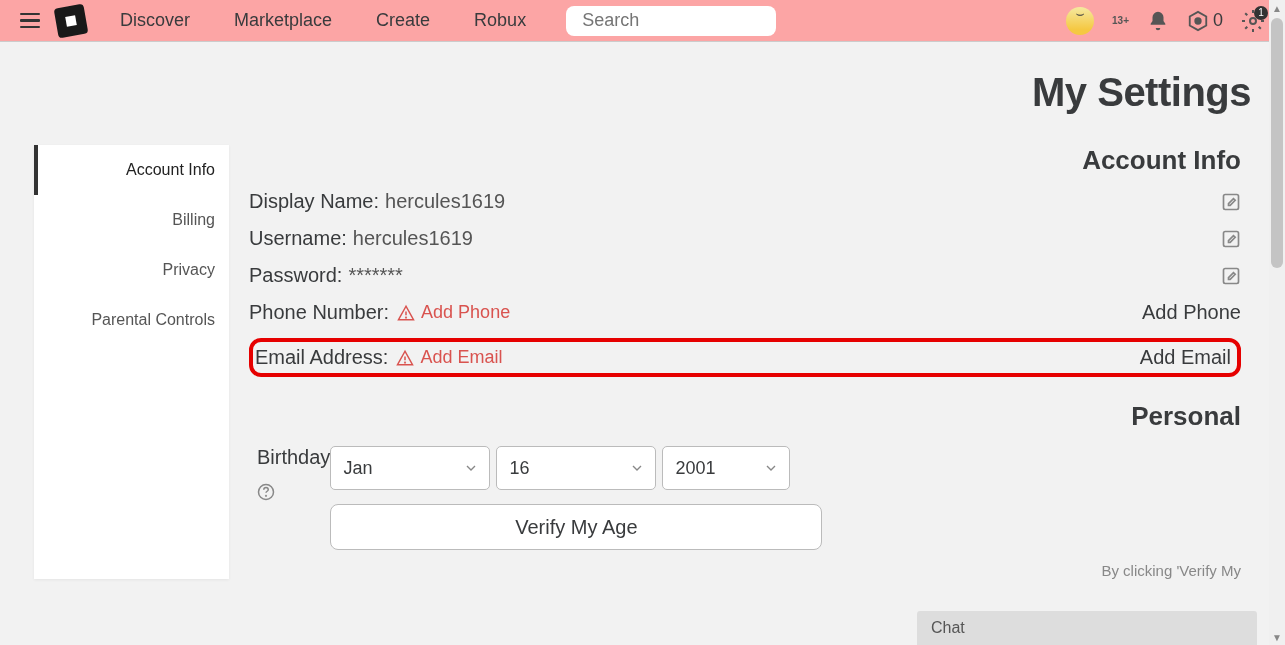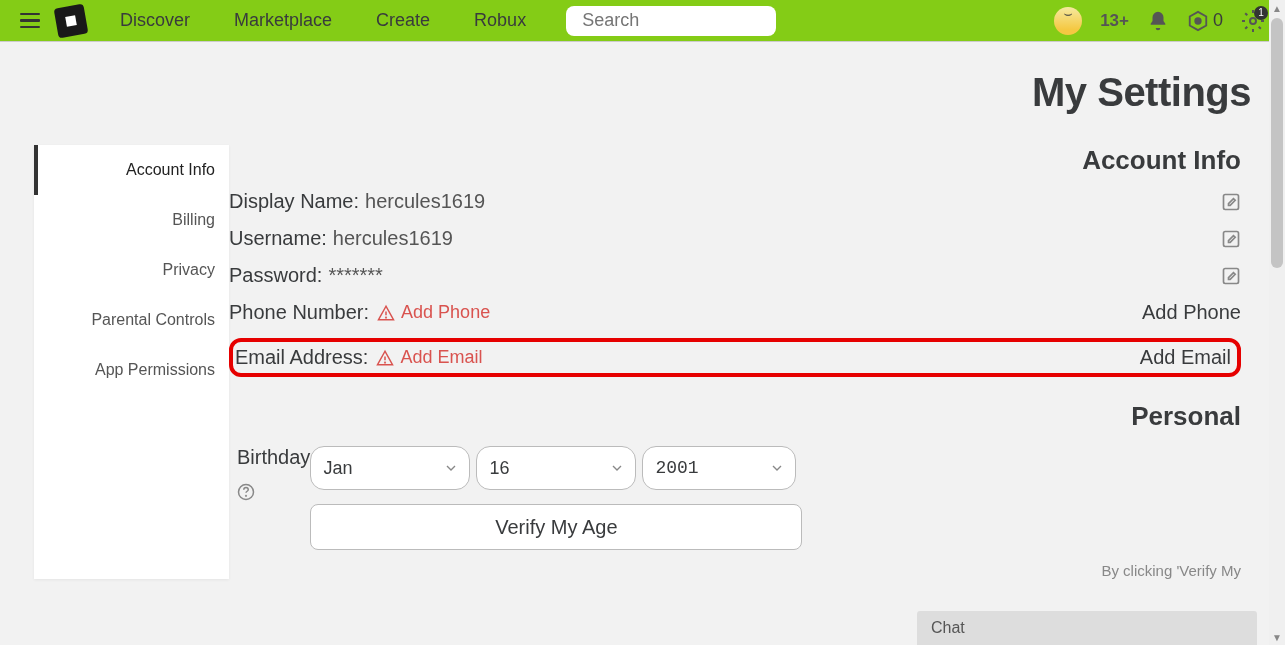--- a/index.html
+++ b/index.html
@@ -1,40 +1,40 @@
 <!DOCTYPE html>
 <html><head>
   <meta charset="utf-8">
   <style>
     * { margin: 0; padding: 0; box-sizing: border-box; }
     body { font-family: -apple-system, BlinkMacSystemFont, "Segoe UI", Helvetica, Arial, sans-serif; background: #f2f2f2; color: #393b3d; width: 1285px; height: 645px; overflow: hidden; position: relative; }
     
-    .topnav { height: 42px; background: #84cc16; display: flex; align-items: center; padding: 0 12px; gap: 0; border-bottom: 1px solid #ccc; }
+    .topnav { height: 42px; background: #fca5a5; display: flex; align-items: center; padding: 0 12px; gap: 0; border-bottom: 1px solid #ccc; }
     .hamburger { display: flex; flex-direction: column; gap: 4px; padding: 8px; cursor: pointer; }
     .hamburger span { width: 20px; height: 2.5px; background: #333; border-radius: 1px; }
     .logo { width: 30px; height: 30px; background: #191919; display: flex; align-items: center; justify-content: center; margin: 0 12px 0 8px; transform: rotate(-10deg); border-radius: 4px; }
     .logo-inner { width: 10px; height: 10px; background: #fff; }
     .nav-links { display: flex; gap: 0; }
     .nav-link { padding: 0 22px; font-size: 18px; font-weight: 500; color: #393b3d; cursor: pointer; }
     .search-wrap { background: #fff; border-radius: 8px; display: flex; align-items: center; padding: 4px 10px; margin-left: 18px; width: 210px; height: 30px; }
     .search-input { border: none; outline: none; font-size: 18px; color: #999; background: transparent; flex: 1; margin-left: 6px; }
     .nav-spacer { flex: 1; }
     .nav-right { display: flex; align-items: center; gap: 18px; margin-right: 8px; }
     .avatar { width: 28px; height: 28px; border-radius: 50%; background: linear-gradient(#f5e9a0, #f5c842 80%); position: relative; display: flex; align-items: center; justify-content: center; }
     .avatar::before { content: "⌣"; position: absolute; font-size: 14px; top: -2px; }
-    .age-badge { font-size: 17px; font-weight: 600; color: #555; }
+    .age-badge { font-size: 10px; font-weight: 600; color: #555; }
     .bell-icon, .robux-icon, .gear-icon { display: flex; align-items: center; cursor: pointer; position: relative; }
     .robux-group { display: flex; align-items: center; gap: 4px; }
     .robux-count { font-size: 18px; color: #393b3d; }
     .badge-dot { position: absolute; top: -3px; right: -3px; background: #333; color: #fff; border-radius: 50%; width: 14px; height: 14px; font-size: 10px; display: flex; align-items: center; justify-content: center; }
 
     .page { padding: 28px 34px; text-align: right; }
     .page-title { font-size: 40px; font-weight: 900; color: #393b3d; margin-bottom: 30px; letter-spacing: -0.5px; }
     
-    .content-row { display: flex; }
+    .content-row { display: flex; gap: 20px; }
     .sidebar { width: 195px; background: #fff; box-shadow: 0 1px 3px rgba(0,0,0,0.06); }
     .sidebar-item { padding: 16px 14px 16px 12px; font-size: 16px; color: #555; cursor: pointer; border-left: 4px solid transparent; }
     .sidebar-item.active { border-left: 4px solid #333; color: #222; font-weight: 500; }
     
     .main { flex: 1; padding-right: 10px; }
     .section-h { font-size: 26px; font-weight: 800; color: #393b3d; margin-bottom: 14px; }
     
     .info-row { display: flex; align-items: center; margin-bottom: 14px; font-size: 20px; }
     .info-label { color: #393b3d; font-weight: 400; }
     .info-value { color: #555; margin-left: 6px; font-weight: 400; }
@@ -45,24 +45,24 @@
     
     .highlight-box { border: 4px solid #e60000; border-radius: 12px; padding: 4px 6px 4px 2px; margin-bottom: 18px; }
     .highlight-box .info-row { margin-bottom: 0; }
     
     .personal-section { margin-top: 24px; }
     .birthday-row { display: flex; align-items: flex-start; margin-top: 4px; }
     .birthday-label { font-size: 20px; color: #393b3d; padding-left: 8px; flex: 0 0 497px; }
     .help-icon { margin-top: 14px; padding-left: 8px; color: #888; cursor: pointer; }
     .birthday-controls { flex: 1; }
     .selects-row { display: flex; gap: 6px; }
-    .sel { border: 1px solid #bbb; border-radius: 14px; height: 44px; padding: 0 36px 0 12px; font-size: 18px; color: #393b3d; background: #fff; position: relative; display: flex; align-items: center; cursor: pointer; }
+    .sel { border: 1px solid #bbb; border-radius: 5px; height: 44px; padding: 0 36px 0 12px; font-size: 18px; color: #393b3d; background: #fff; position: relative; display: flex; align-items: center; cursor: pointer; }
     .sel.month { width: 160px; }
     .sel.day { width: 160px; }
-    .sel.year { width: 154px; font-family: Liberation Mono, monospace; }
+    .sel.year { width: 128px; }
     .sel-chevron { position: absolute; right: 10px; top: 50%; transform: translateY(-50%); color: #888; }
     .verify-btn { margin-top: 14px; width: 492px; height: 46px; border: 1px solid #bbb; border-radius: 8px; background: #fff; font-size: 20px; color: #393b3d; cursor: pointer; display: flex; align-items: center; justify-content: center; }
     .disclaimer { font-size: 15px; color: #888; margin-top: 12px; }
     
     .chat-bar { position: absolute; right: 28px; bottom: 0; width: 340px; height: 34px; background: #ddd; display: flex; align-items: center; padding: 0 14px; font-size: 16px; color: #555; border-top-left-radius: 3px; border-top-right-radius: 3px; cursor: pointer; }
     
     .vscroll { position: absolute; right: 0; top: 0; width: 16px; height: 100%; background: #f0f0f0; }
     .vscroll-thumb { position: absolute; right: 2px; top: 18px; width: 12px; height: 250px; background: #c4c4c4; border-radius: 6px; }
     .vscroll-arrow { position: absolute; right: 0; width: 16px; height: 16px; display: flex; align-items: center; justify-content: center; color: #888; font-size: 10px; cursor: pointer; }
     .vscroll-arrow.up { top: 0; }
@@ -124,21 +124,20 @@
 <div class="page">
   <h1 class="page-title">My Settings</h1>
 
   <div class="content-row">
 
     <div class="sidebar">
       <div class="sidebar-item active">Account Info</div>
       <div class="sidebar-item">Billing</div>
       <div class="sidebar-item">Privacy</div>
       <div class="sidebar-item">Parental Controls</div>
-      <div class="sidebar-item">App Permissions</div>
     </div>
 
     <div class="main">
       <h2 class="section-h">Account Info</h2>
 
       <div class="info-row">
         <span class="info-label">Display Name:</span>
         <span class="info-value">hercules1619</span>
         <span class="edit-icon">
           <svg width="20" height="20" viewBox="0 0 24 24" fill="none" stroke="#888" stroke-width="2">

